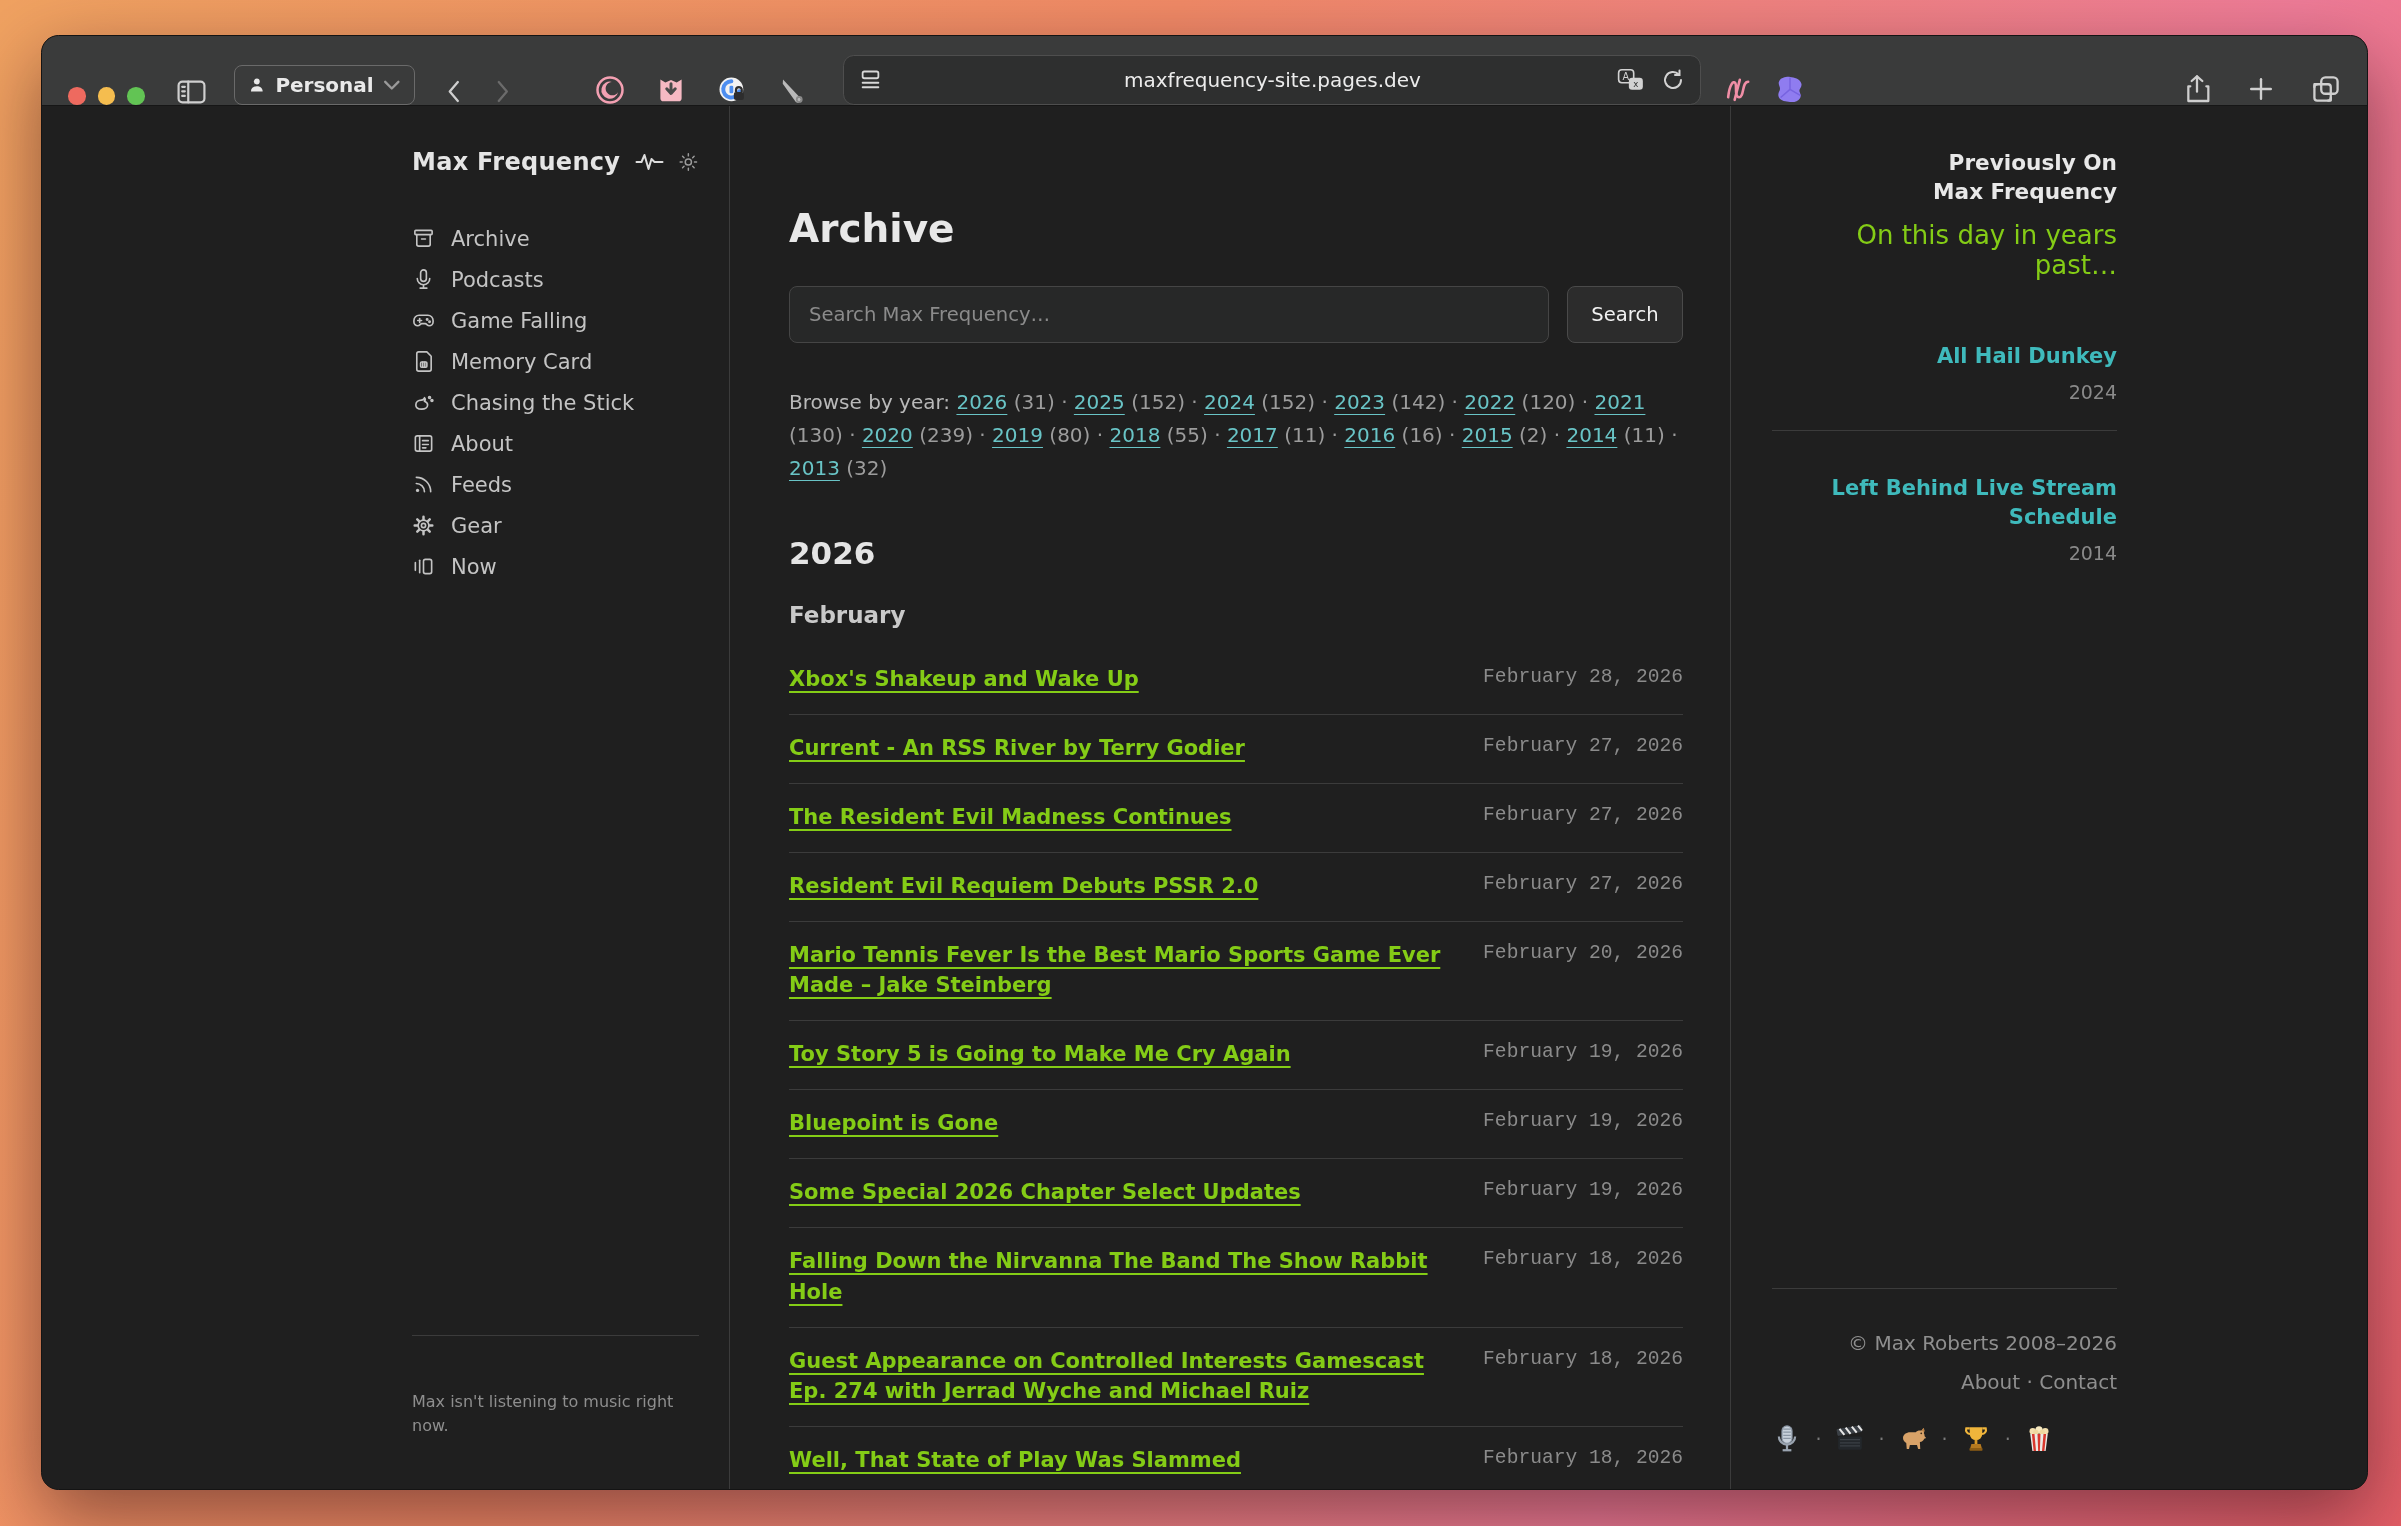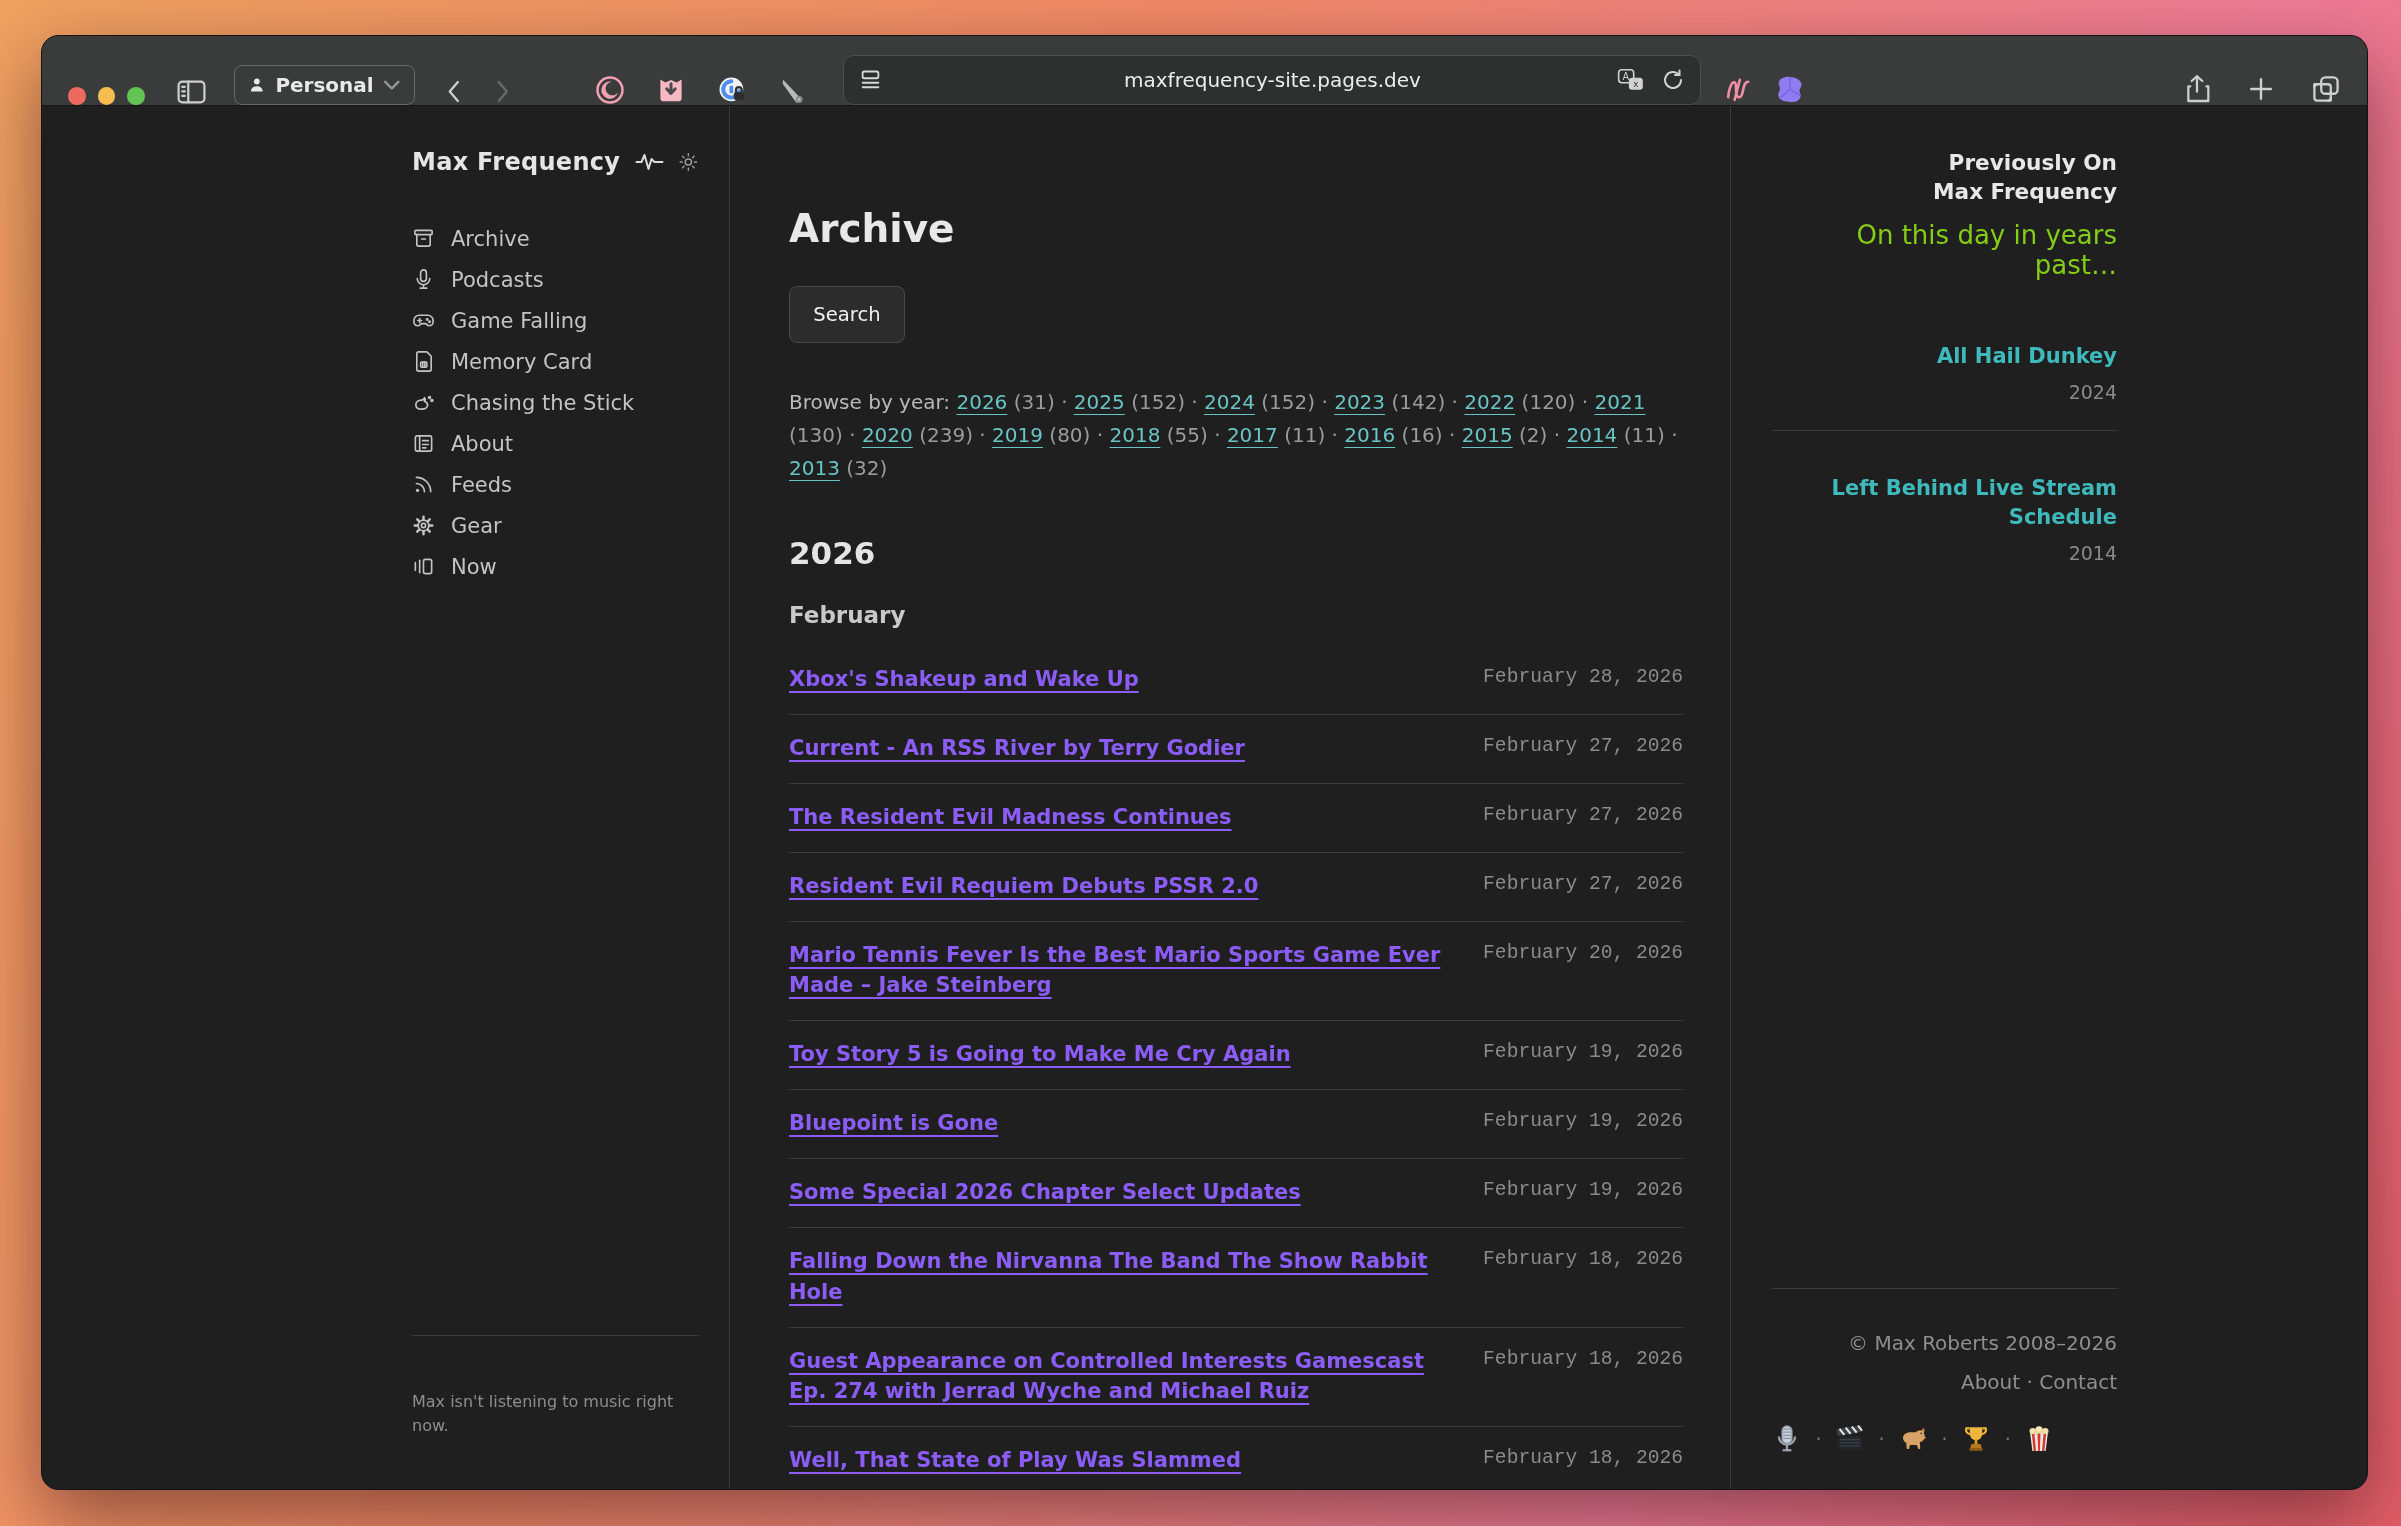--- a/index.html
+++ b/index.html
@@ -70,21 +70,21 @@
     color:#f2f2f2;font-size:19.6px;font-family:inherit;}
   .browse{font-size:20px;line-height:1.65;color:#b9b9b9;margin:0 0 50px;}
   .yr-link{color:#69c4c6;text-decoration:underline;text-decoration-thickness:1.4px;text-underline-offset:4.7px;}
   .yr-count{color:#9c9c9c;}
   .yr .dot{color:#9c9c9c;}
   .yr:last-child .dot{display:none;}
   .h2{font-size:31px;font-weight:700;color:#e4e4e4;margin:0 0 31px;}
   .h3{font-size:23px;font-weight:700;color:#c9c9c9;margin:0 0 17.6px;}
   .post-row{display:flex;justify-content:space-between;align-items:flex-start;padding:18px 0 19.6px;}
   .post-row + .post-row{border-top:0.7px solid #3b3b3b;}
-  .post-title{color:#8b5cf6;font-size:21px;font-weight:700;max-width:662px;line-height:1.45;
+  .post-title{color:#84cc16;font-size:21px;font-weight:700;max-width:662px;line-height:1.45;
     text-decoration:underline;text-decoration-thickness:1.7px;text-underline-offset:4.7px;}
   .post-date{color:#8b8b8b;font-size:19.6px;white-space:nowrap;margin-left:27px;padding-top:2px;font-family:Liberation Mono, monospace;}
 
   
   .aside-title{font-size:21.6px;font-weight:700;color:#e8e8e8;line-height:1.35;max-width:203px;align-self:flex-end;}
   .aside-sub{margin-top:13.5px;color:#84cc16;font-size:26px;}
   .aside-posts{margin-top:62px;}
   .aside-post + .aside-post{border-top:1.4px solid #3b3b3b;margin-top:27px;padding-top:43px;}
   .aside-link{display:block;color:#3fbabc;font-size:21px;font-weight:700;line-height:1.4;text-decoration:none;}
   .aside-year{margin-top:9.5px;color:#8a8a8a;font-size:19px;}
@@ -363,20 +363,21 @@
         <div class="left-foot">
           <div class="left-div"></div>
           <p class="listening">Max isn't listening to music right now.</p>
         </div>
       </aside>
 
       <main class="col-main">
         <h1 class="h1">Archive</h1>
 
         <div class="search-row">
+          <input class="search-input" type="text" placeholder="Search Max Frequency…" style="">
           <button class="search-btn">Search</button>
         </div>
 
         <p class="browse"><span>Browse by year:</span>
           <span><span class="yr"><a class="yr-link">2026</a> <span class="yr-count">(<span>31</span>)</span><span class="dot"> · </span></span><span class="yr"><a class="yr-link">2025</a> <span class="yr-count">(<span>152</span>)</span><span class="dot"> · </span></span><span class="yr"><a class="yr-link">2024</a> <span class="yr-count">(<span>152</span>)</span><span class="dot"> · </span></span><span class="yr"><a class="yr-link">2023</a> <span class="yr-count">(<span>142</span>)</span><span class="dot"> · </span></span><span class="yr"><a class="yr-link">2022</a> <span class="yr-count">(<span>120</span>)</span><span class="dot"> · </span></span><span class="yr"><a class="yr-link">2021</a> <span class="yr-count">(<span>130</span>)</span><span class="dot"> · </span></span><span class="yr"><a class="yr-link">2020</a> <span class="yr-count">(<span>239</span>)</span><span class="dot"> · </span></span><span class="yr"><a class="yr-link">2019</a> <span class="yr-count">(<span>80</span>)</span><span class="dot"> · </span></span><span class="yr"><a class="yr-link">2018</a> <span class="yr-count">(<span>55</span>)</span><span class="dot"> · </span></span><span class="yr"><a class="yr-link">2017</a> <span class="yr-count">(<span>11</span>)</span><span class="dot"> · </span></span><span class="yr"><a class="yr-link">2016</a> <span class="yr-count">(<span>16</span>)</span><span class="dot"> · </span></span><span class="yr"><a class="yr-link">2015</a> <span class="yr-count">(<span>2</span>)</span><span class="dot"> · </span></span><span class="yr"><a class="yr-link">2014</a> <span class="yr-count">(<span>11</span>)</span><span class="dot"> · </span></span><span class="yr"><a class="yr-link">2013</a> <span class="yr-count">(<span>32</span>)</span></span></span></p>
 
         <h2 class="h2">2026</h2>
 
         <h3 class="h3">February</h3>
         <div class="post-list">

